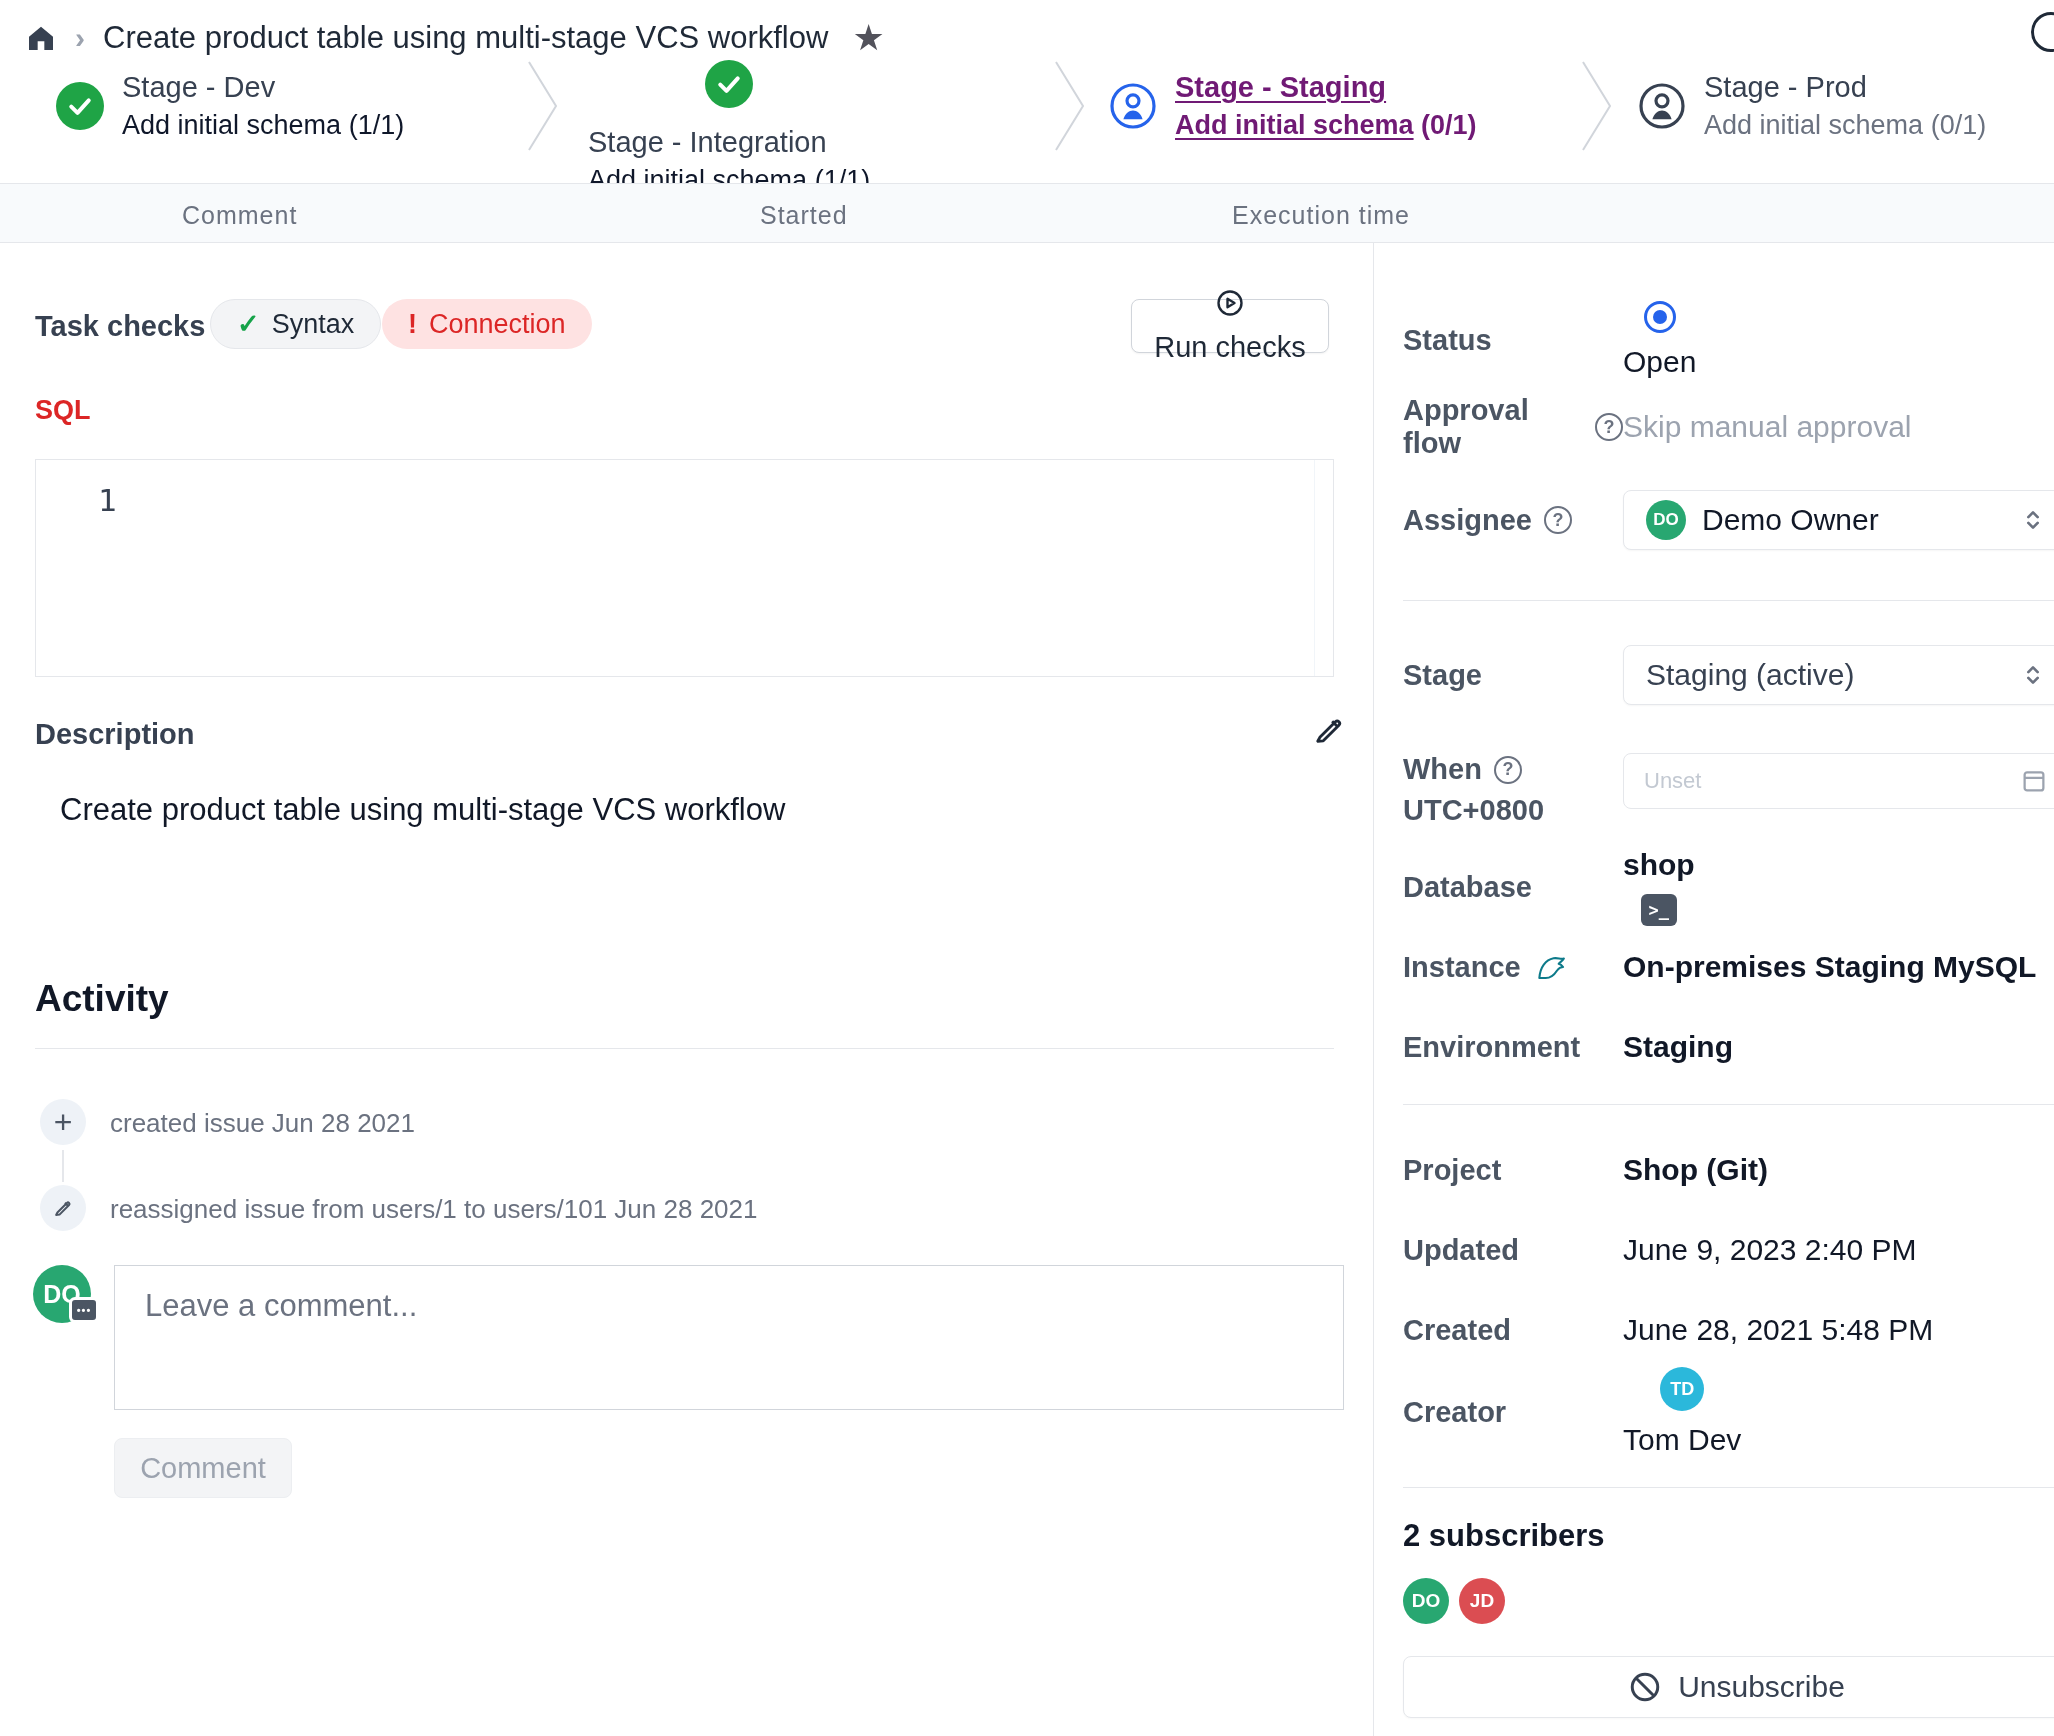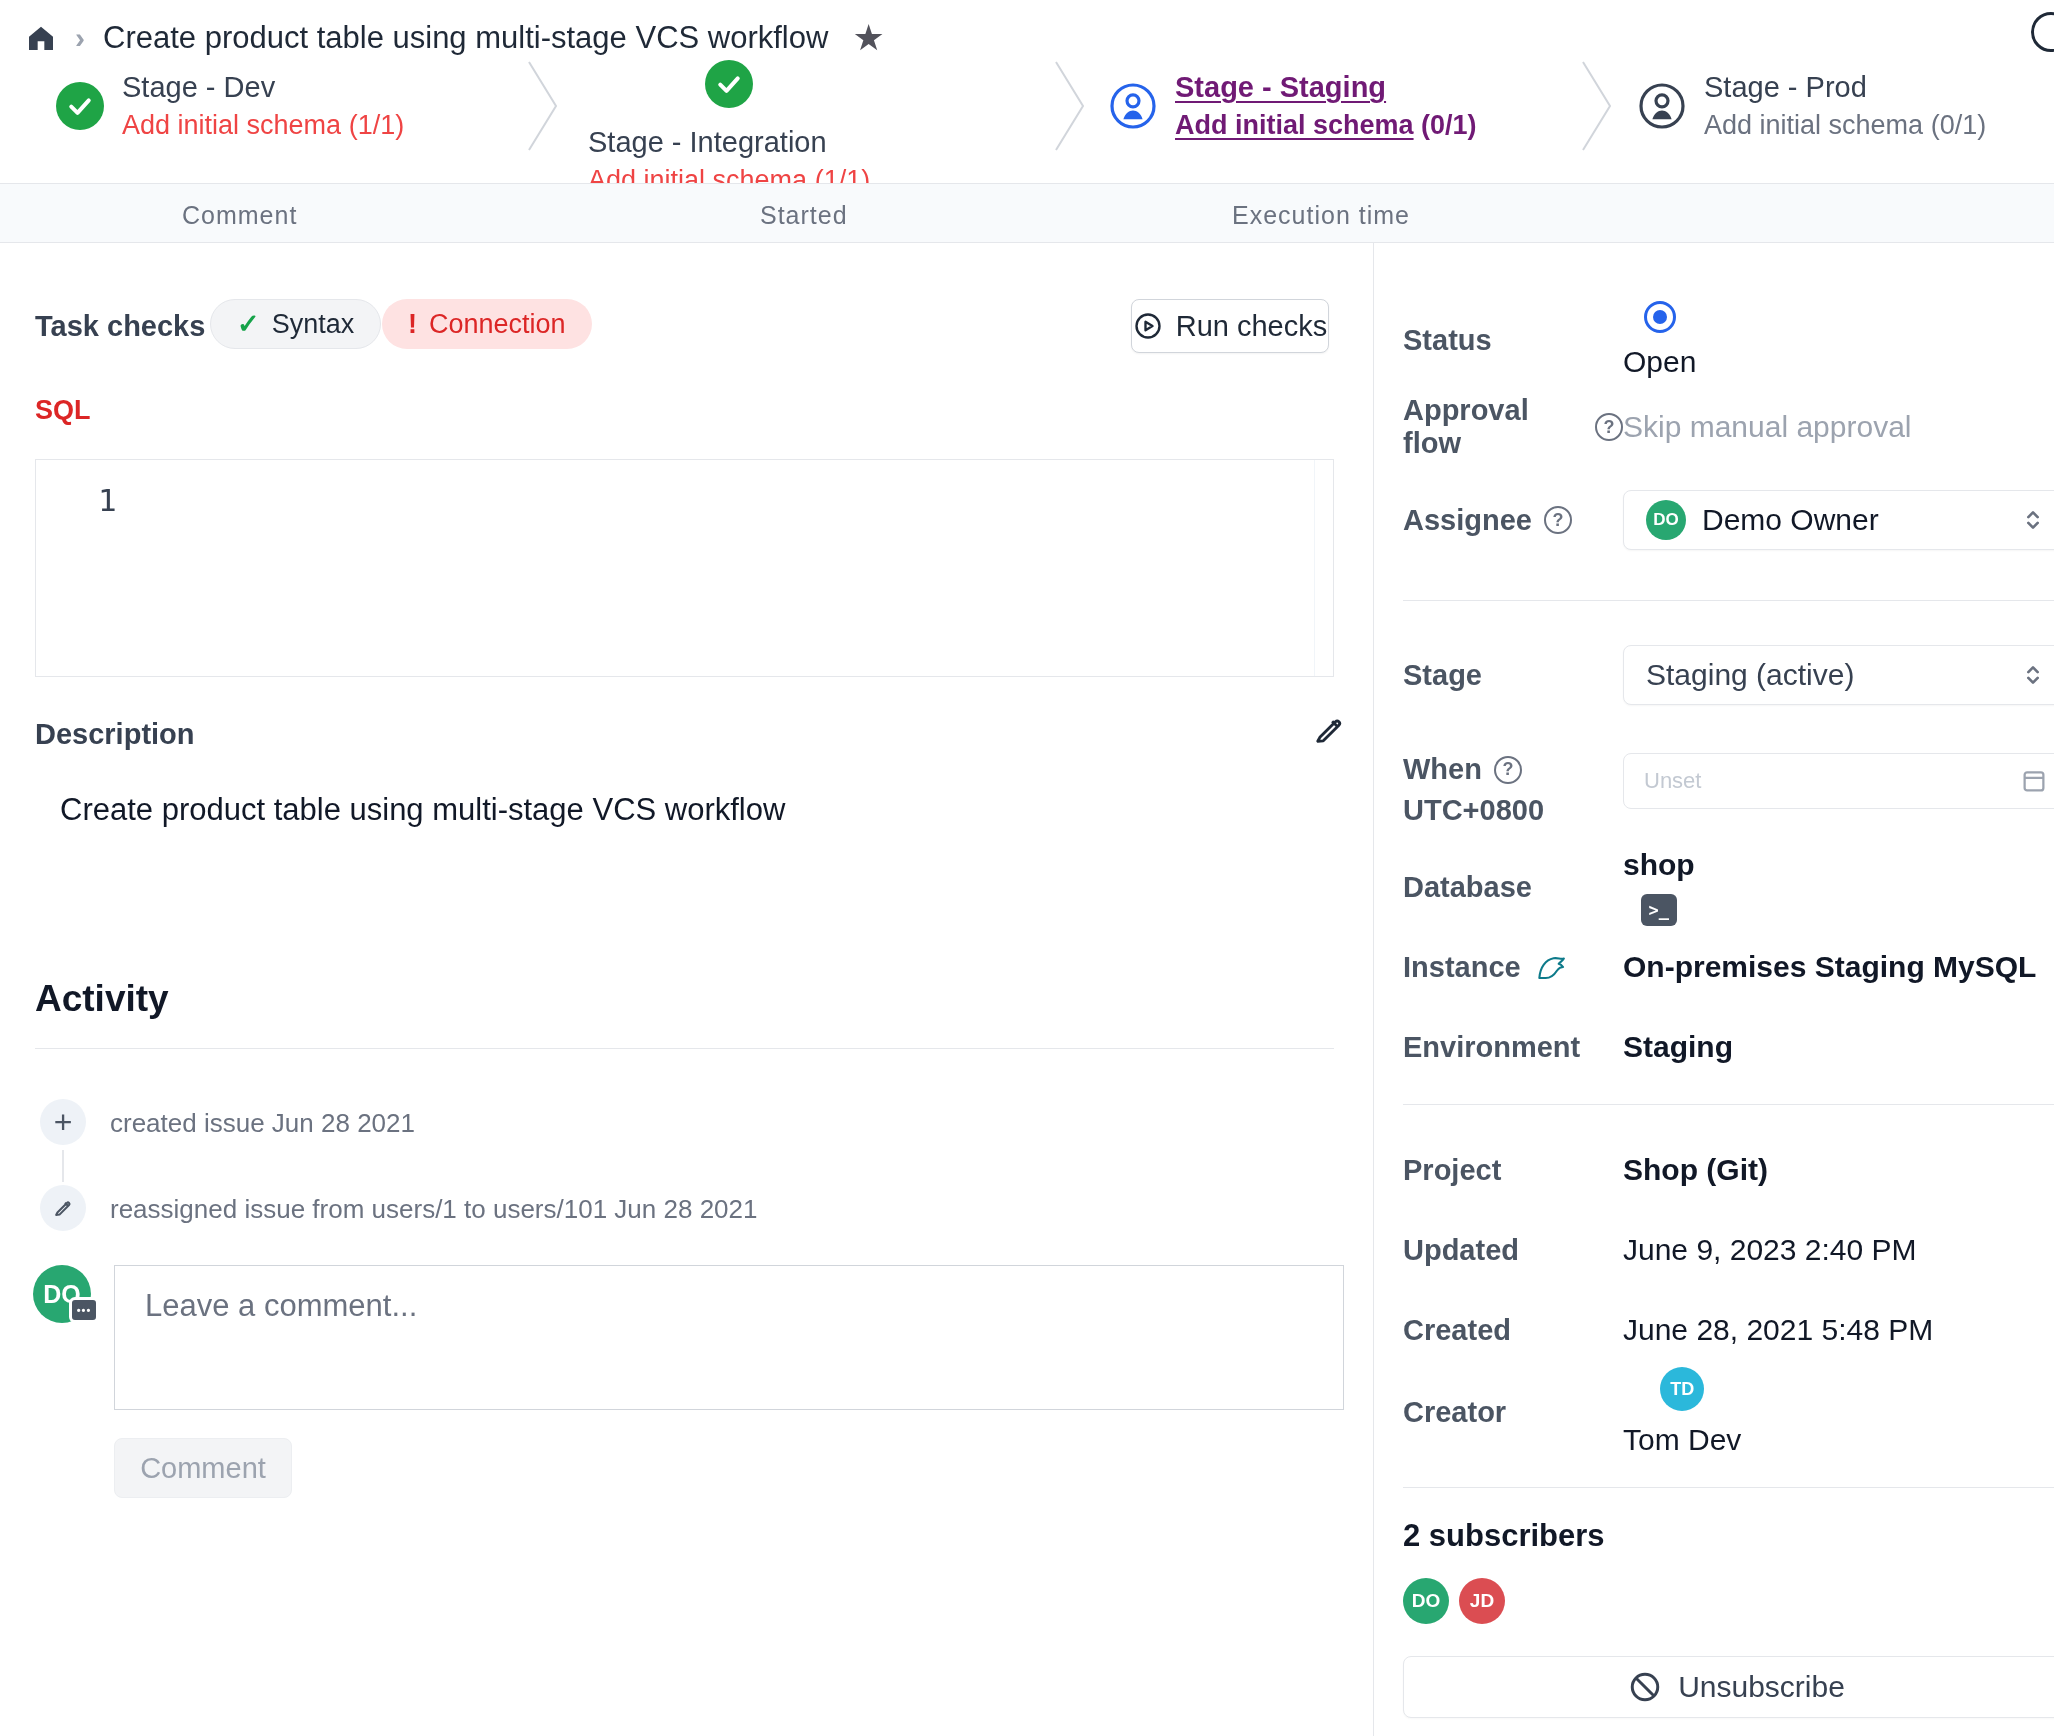--- a/index.html
+++ b/index.html
@@ -14,21 +14,21 @@
   .star { color:#52525b; font-size:36px; margin-left:6px; }
   .corner-circle { position:absolute; top:12px; right:-17px; width:40px; height:40px; border:3px solid #1f2937; border-radius:50%; }
 
   
   .pipeline { position:absolute; left:0; top:60px; width:2054px; height:92px;margin-left:31px; }
   .stage { position:absolute; top:0; height:92px; display:flex; align-items:center; gap:18px; }
   .stage-icon { width:48px; height:48px; flex:none; }
   .stage-check { width:48px; height:48px; border-radius:50%; background:#1FA446; display:flex; align-items:center; justify-content:center; }
   .stage-lines { display:flex; flex-direction:column; gap:6px; }
   .stage-title { font-size:29px; font-weight:500; color:#374151; }
-  .stage-sub { font-size:27px; color:#ef4444; }
+  .stage-sub { font-size:27px; color:#0f172a; }
   .stage.pending .stage-sub { color:#6b7280; }
   .stage.active .stage-title, .stage.active .stage-sub { color:#701a75; font-weight:700; }
   .stage.active .u { text-decoration:underline; text-decoration-thickness:2px; text-underline-offset:4px; }
   .stage-sep { position:absolute; top:0; }
 
   
   .task-header { position:absolute; left:0; top:183px; width:2054px; height:60px;
     background:#f8fafc; border-top:1px solid #e5e7eb; border-bottom:1px solid #e5e7eb; }
   .task-header span { position:absolute; top:17px; font-size:25px; color:#6b7280; letter-spacing:.04em; }
 
@@ -37,21 +37,21 @@
 
   .taskchecks-label { position:absolute; left:35px; top:310px; font-size:29px; font-weight:700; color:#374151; }
   .pill { position:absolute; top:299px; height:50px; border-radius:25px; display:flex; align-items:center; gap:12px;
     padding:0 26px; font-size:27px; }
   .pill.ok { left:210px; background:#f3f4f6; border:1px solid #e5e7eb; color:#1f2937; }
   .pill.ok .glyph { color:#16a34a; font-weight:700; }
   .pill.err { left:382px; background:#fee2e2; color:#dc2626; }
   .pill.err .glyph { font-weight:700; }
   .run-btn { position:absolute; left:1131px; top:299px; width:198px; height:54px; background:#fff;
     border:1px solid #d1d5db; border-radius:8px; display:flex; align-items:center; justify-content:center; gap:13px;
-    font-size:29px; color:#1f2937; box-shadow:0 1px 2px rgba(0,0,0,.05); cursor:pointer; }
+    font-size:29px; color:#1f2937; box-shadow:0 1px 2px rgba(0,0,0,.05); cursor:pointer;flex-direction:column; }
 
   .sql-label { position:absolute; left:35px; top:395px; font-size:27px; font-weight:700; color:#dc2626; }
   .sql-editor { position:absolute; left:35px; top:459px; width:1299px; height:218px; border:1px solid #e5e7eb; background:#fff; }
   .sql-editor .inner-line { position:absolute; right:18px; top:0; bottom:0; width:1px; background:#f1f5f9; }
   .line-no { position:absolute; left:62px; top:22px; font-family:"DejaVu Sans Mono", monospace; font-size:31px; color:#374151; }
 
   .desc-label { position:absolute; left:35px; top:718px; font-size:29px; font-weight:600; color:#374151; }
   .desc-edit { position:absolute; left:1311px; top:712px; width:36px; height:36px; cursor:pointer; }
   .desc-text { position:absolute; left:60px; top:792px; font-size:31px; color:#111827; }
 

